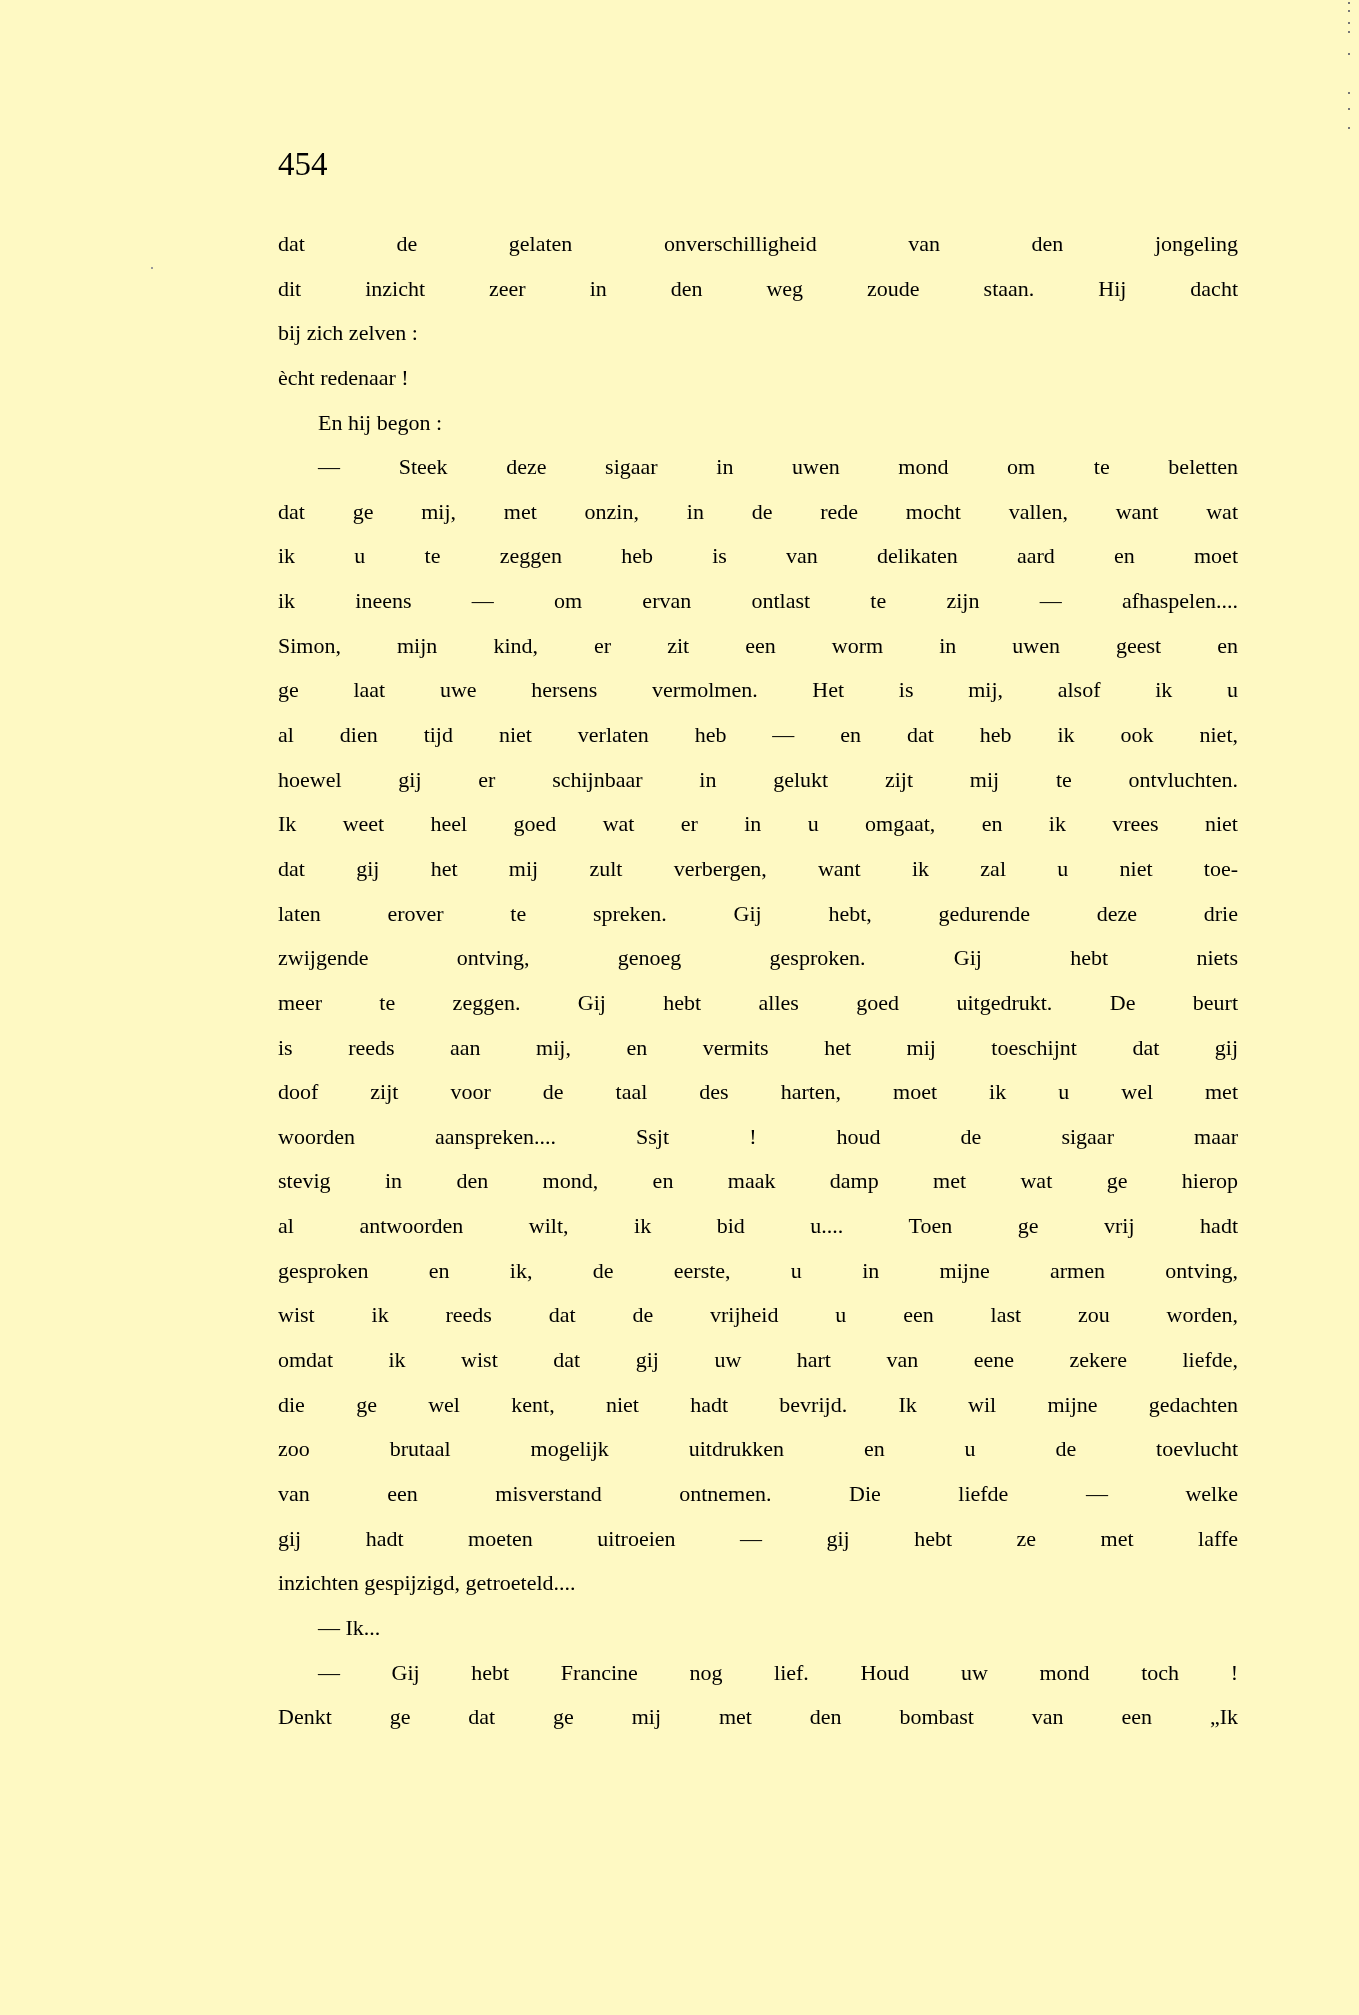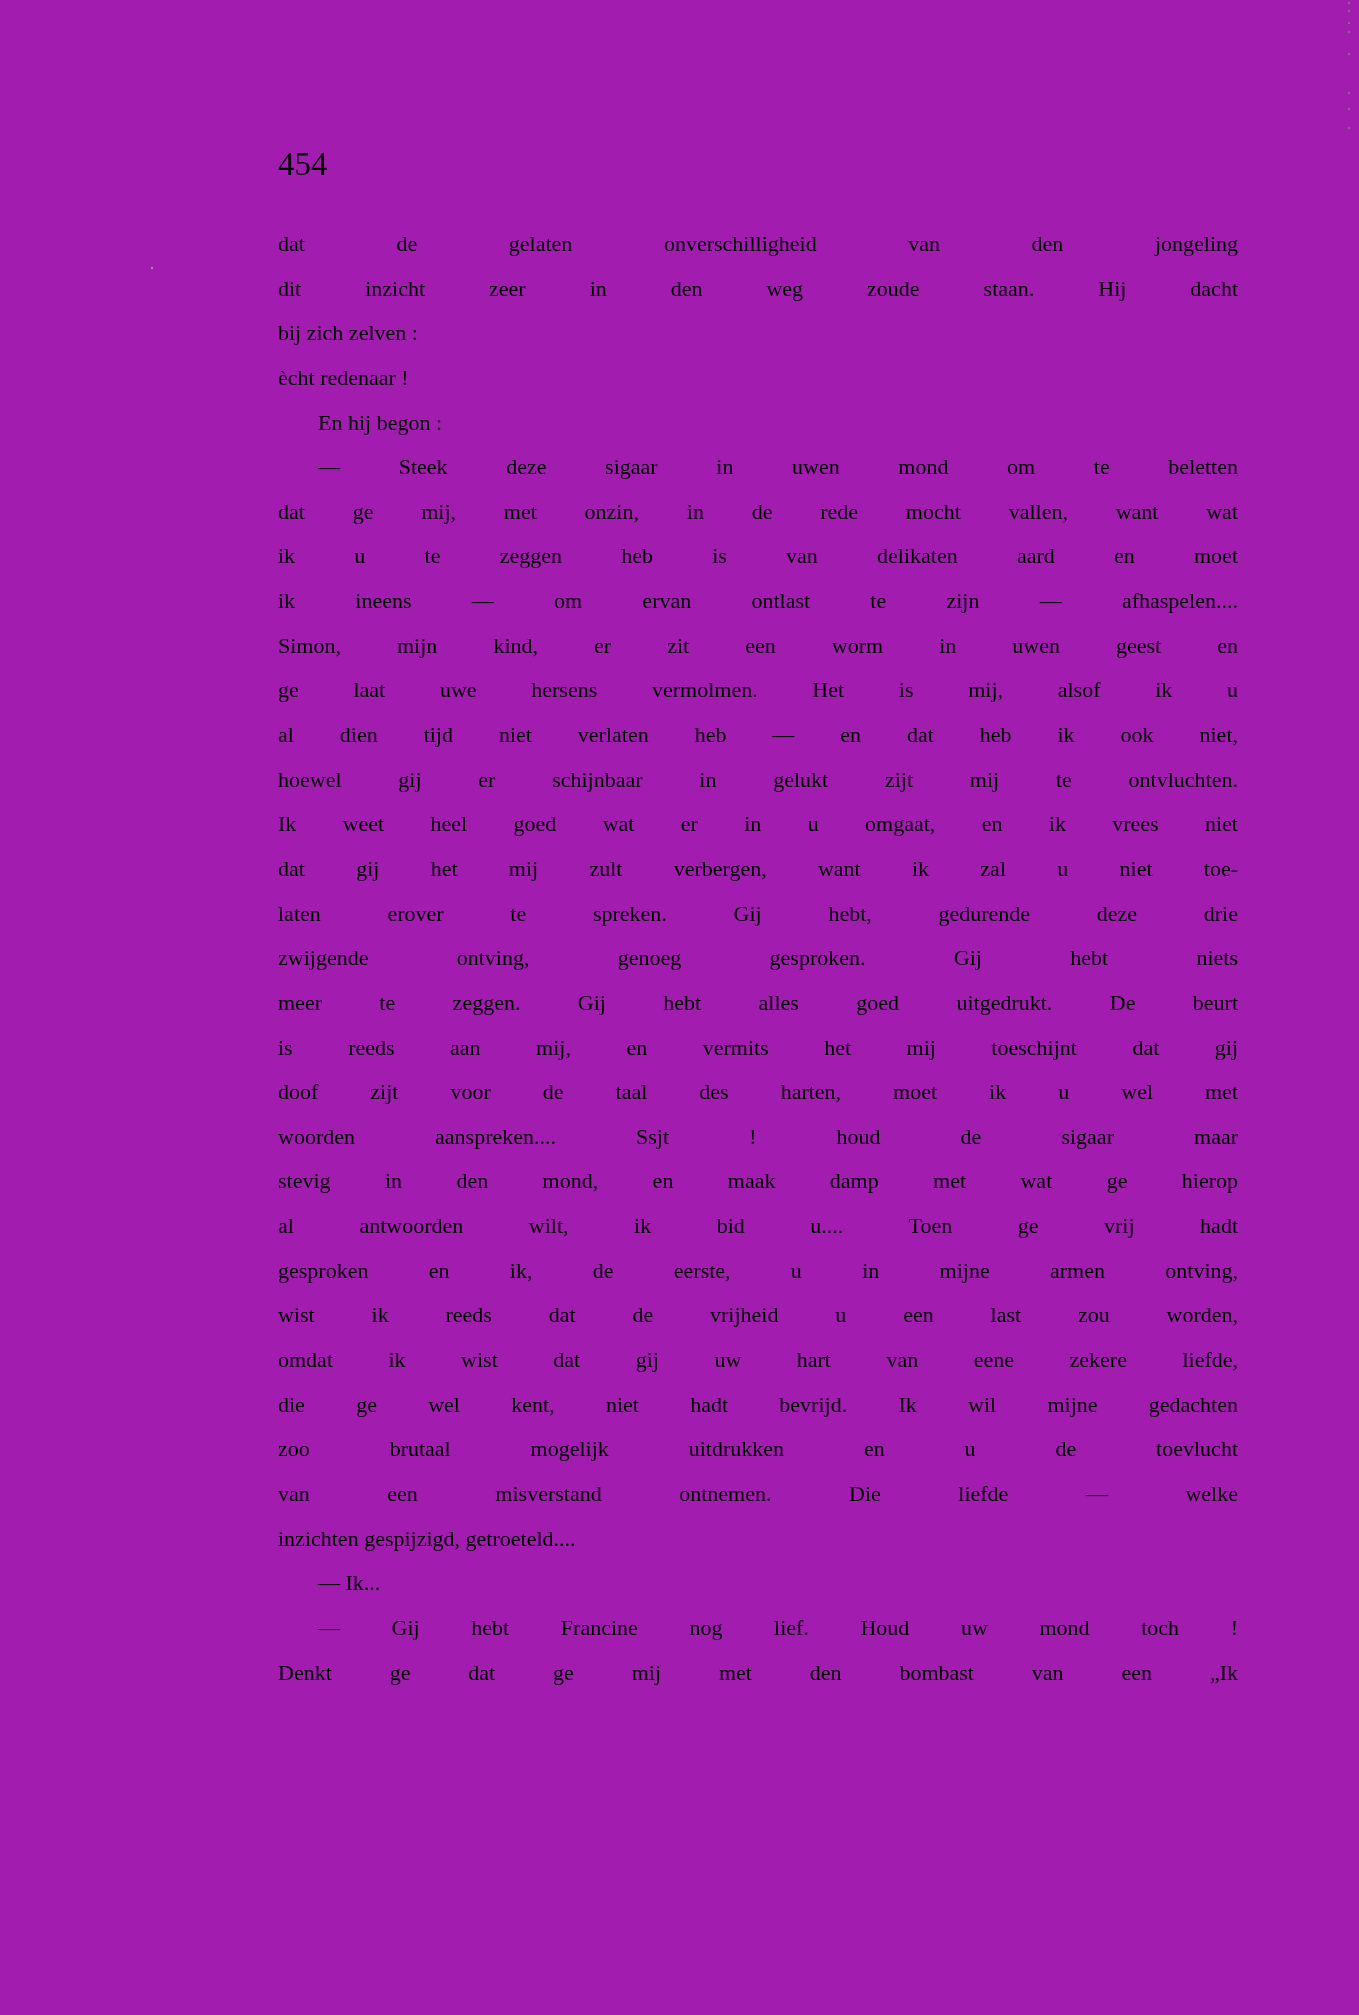--- a/index.html
+++ b/index.html
@@ -13,21 +13,21 @@
     position: relative;
     overflow: hidden;
     color: #000000;
     font-family: "Liberation Serif", "DejaVu Serif", serif;
   }
   .page {
     position: absolute;
     left: 0; top: 0;
     width: 1359px;
     height: 2015px;
-    background: #a21caf;
+    background: #fef9c3;
   }
   .page-number {
     position: absolute;
     left: 278px;
     top: 144px;
     font-size: 33px;
     line-height: 40px;
     letter-spacing: 0px;
   }
   .text-block {
@@ -105,20 +105,21 @@
     <span class="line">doof zijt voor de taal des harten, moet ik u wel met</span>
     <span class="line">woorden aanspreken.... Ssjt ! houd de sigaar maar</span>
     <span class="line">stevig in den mond, en maak damp met wat ge hierop</span>
     <span class="line">al antwoorden wilt, ik bid u.... Toen ge vrij hadt</span>
     <span class="line">gesproken en ik, de eerste, u in mijne armen ontving,</span>
     <span class="line">wist ik reeds dat de vrijheid u een last zou worden,</span>
     <span class="line">omdat ik wist dat gij uw hart van eene zekere liefde,</span>
     <span class="line">die ge wel kent, niet hadt bevrijd. Ik wil mijne gedachten</span>
     <span class="line">zoo brutaal mogelijk uitdrukken en u de toevlucht</span>
     <span class="line">van een misverstand ontnemen. Die liefde — welke</span>
+    <span class="line">gij hadt moeten uitroeien — gij hebt ze met laffe</span>
     <span class="line last">inzichten gespijzigd, getroeteld....</span>
     <span class="line indent last">— Ik...</span>
     <span class="line indent">— Gij hebt Francine nog lief. Houd uw mond toch !</span>
     <span class="line">Denkt ge dat ge mij met den bombast van een „Ik</span>
   </div>
 
   <div class="specks">
     <div class="speck" style="top:2px"></div>
     <div class="speck" style="top:10px"></div>
     <div class="speck" style="top:22px"></div>

